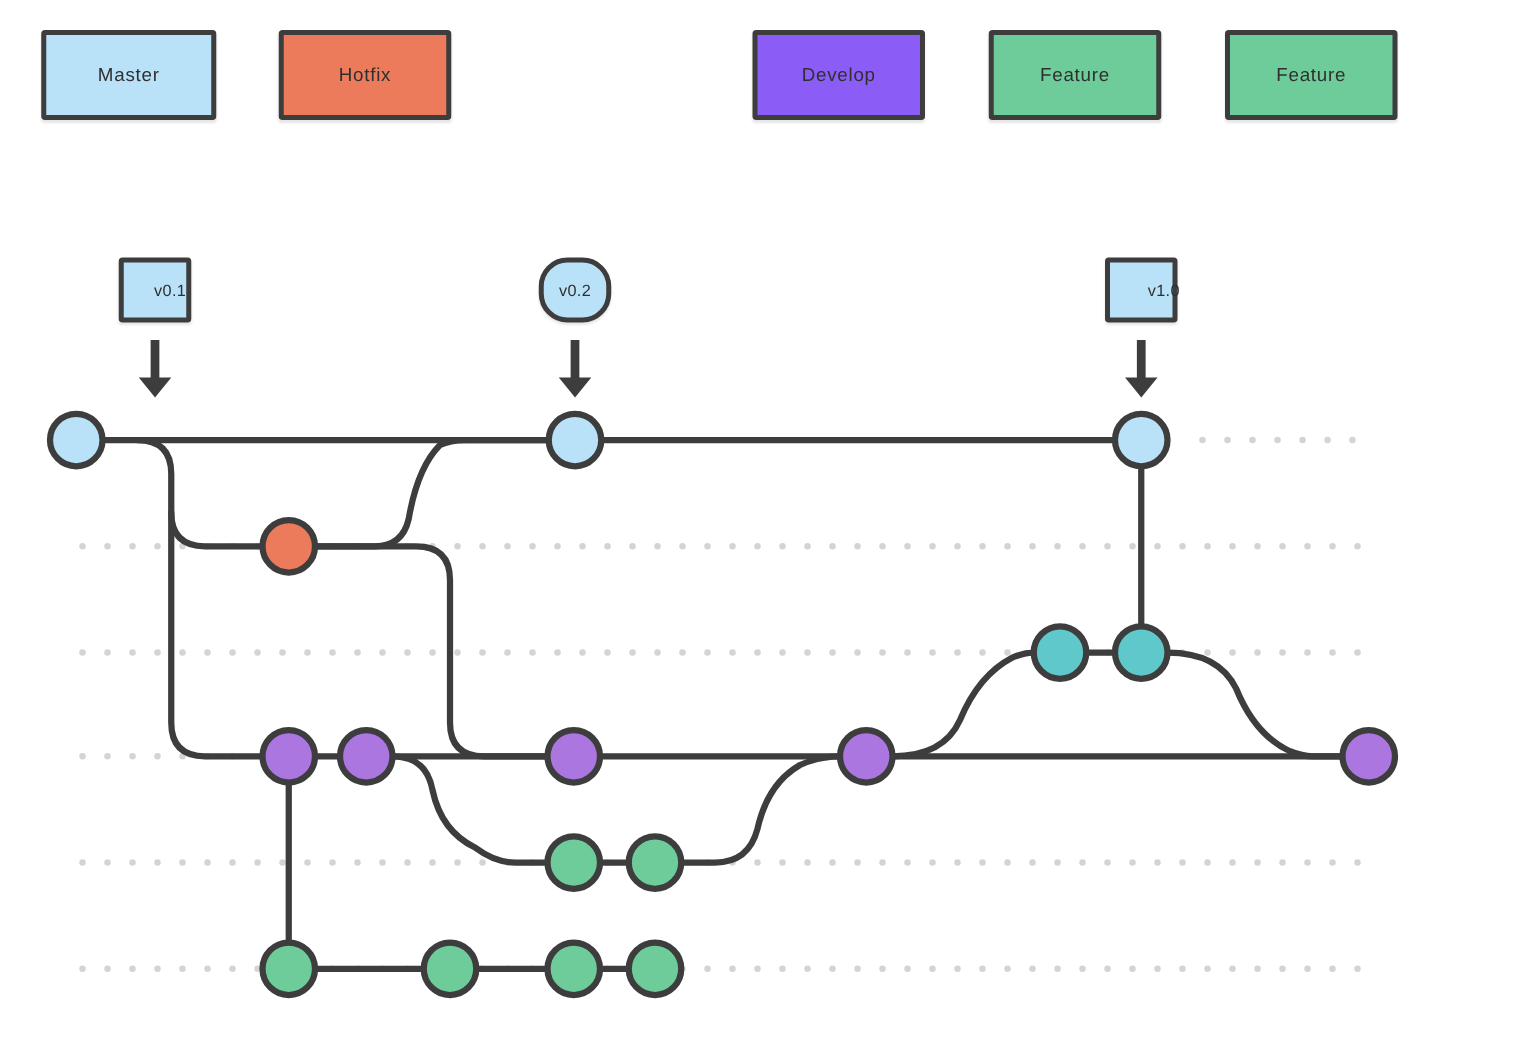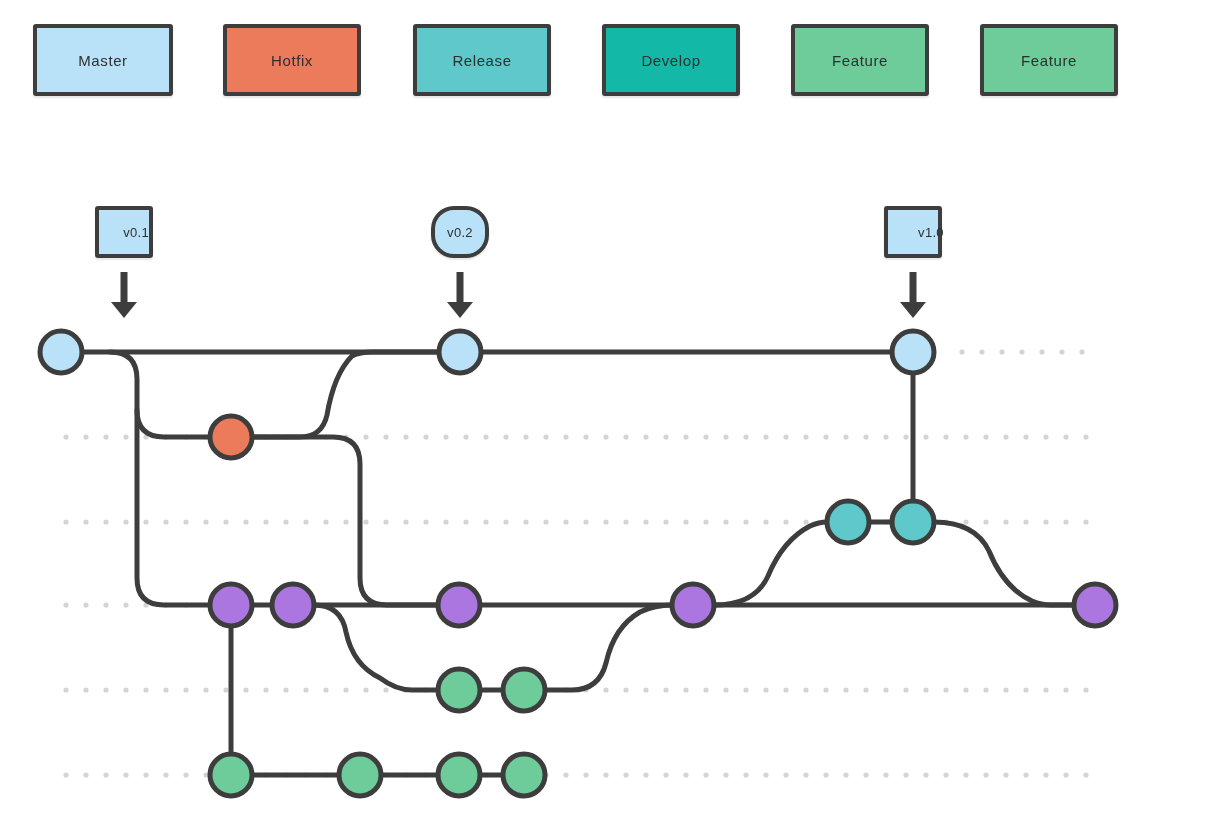--- a/index.html
+++ b/index.html
@@ -87,24 +87,21 @@
 
 <div id="stage">
 
   <div class="legend">
       <div class="legend-box" style="left: 33px; top: 24px; width: 140px; height: 72px; background: rgb(185, 226, 248);">
         <span>Master</span>
       </div>
       <div class="legend-box" style="left: 223px; top: 24px; width: 138px; height: 72px; background: rgb(236, 123, 92);">
         <span>Hotfix</span>
       </div>
-      <div class="legend-box" style="left: 413px; top: 24px; width: 138px; height: 72px; background: rgb(94, 200, 202);">
-        <span>Release</span>
-      </div>
-      <div class="legend-box" style="left: 602px; top: 24px; width: 138px; height: 72px; background: #14b8a6;">
+      <div class="legend-box" style="left: 602px; top: 24px; width: 138px; height: 72px; background: #8b5cf6;">
         <span>Develop</span>
       </div>
       <div class="legend-box" style="left: 791px; top: 24px; width: 138px; height: 72px; background: rgb(110, 203, 154);">
         <span>Feature</span>
       </div>
       <div class="legend-box" style="left: 980px; top: 24px; width: 138px; height: 72px; background: rgb(110, 203, 154);">
         <span>Feature</span>
       </div>
     </div>
 

